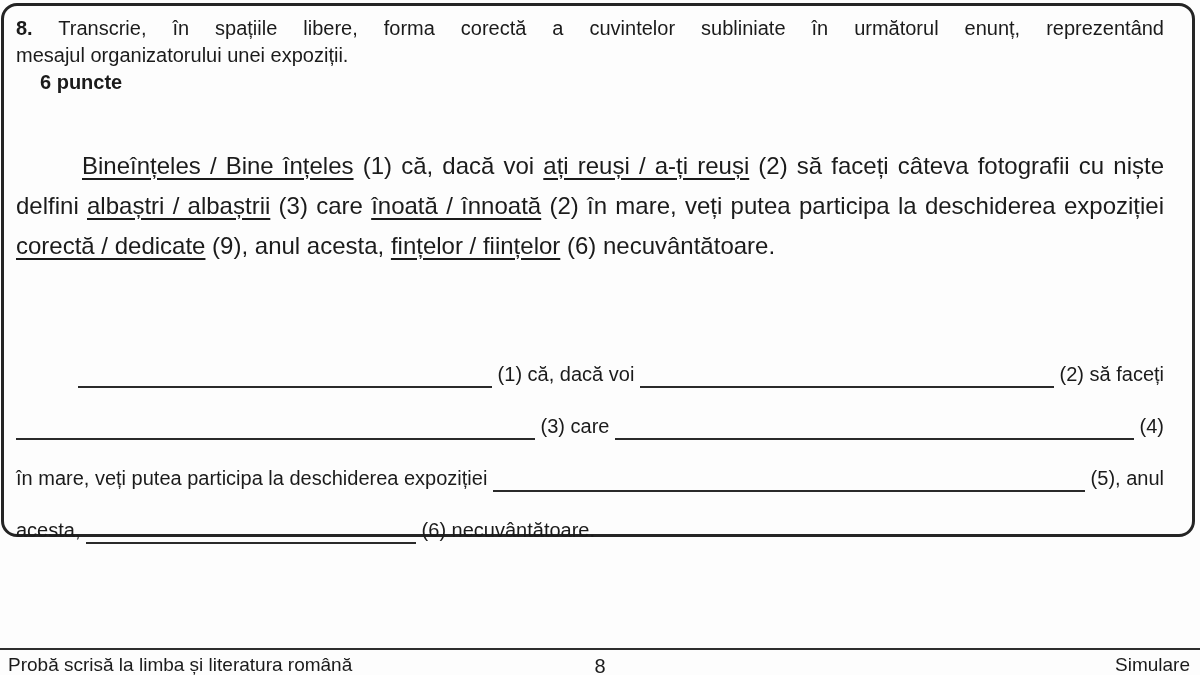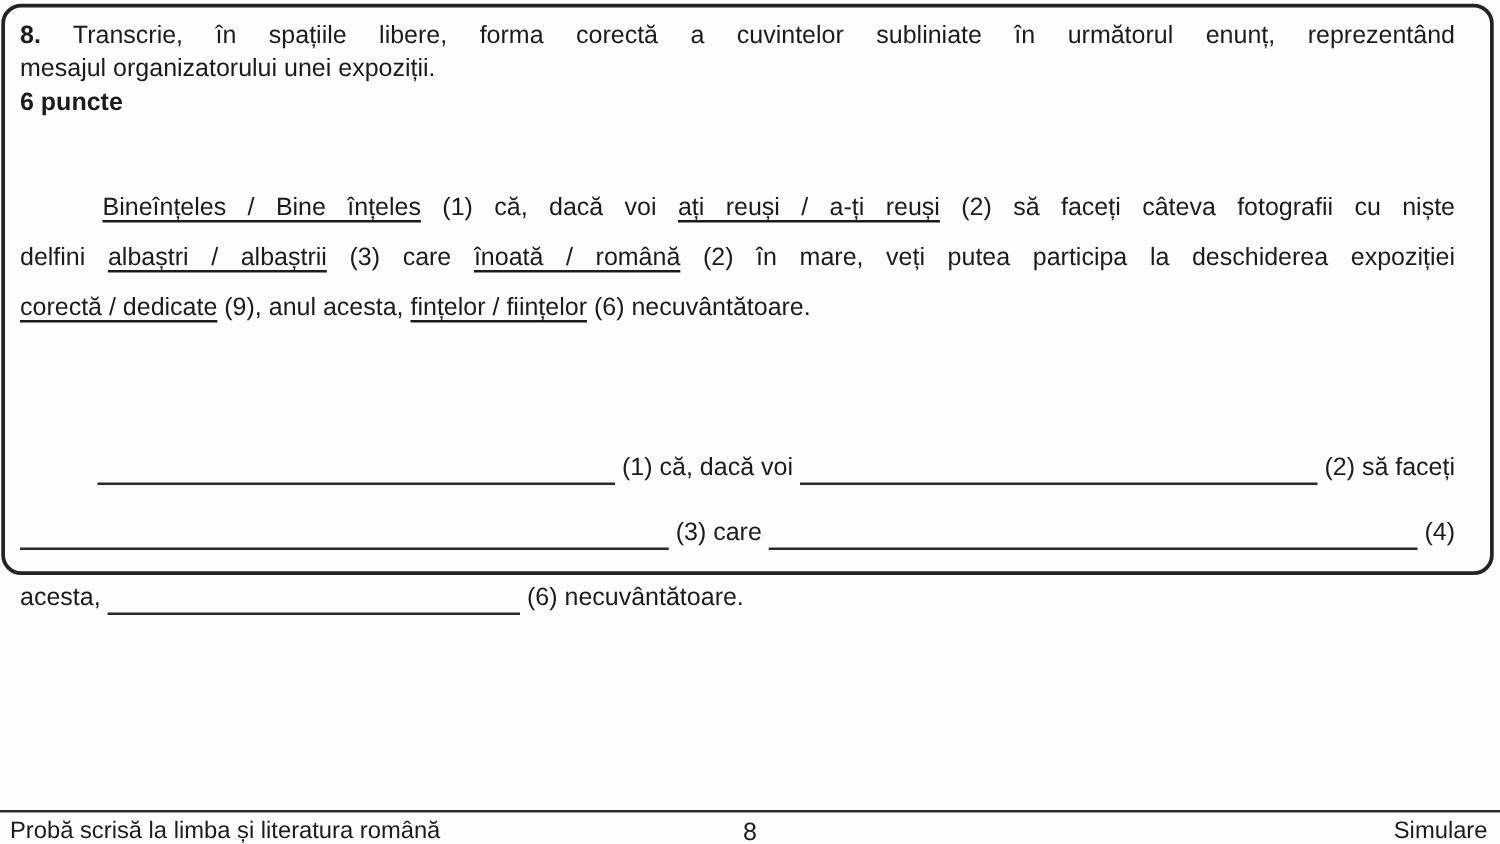--- a/index.html
+++ b/index.html
@@ -7,43 +7,43 @@
     width: 1200px; height: 675px;
     background: #fdfdfd;
     font-family: "Liberation Sans", "DejaVu Sans", sans-serif;
     color: #1b1b1b;
     overflow: hidden;
     position: relative;
   }
   .question-box {
     position: absolute;
     left: 1px; top: 3px;
-    width: 1194px; height: 457px;
+    width: 1194px; height: 534px;
     border: 3px solid #242424;
     border-radius: 16px;
     padding: 9px 28px 0 12px;
   }
   .q-line1 {
     font-size: 20px;
     line-height: 27px;
     text-align: justify;
     text-align-last: justify;
   }
   .q-num { font-weight: bold; }
   .q-line2 {
     font-size: 20px;
     line-height: 27px;
     display: flex;
     justify-content: space-between;
     flex-direction: column;
   }
-  .points { font-weight: bold; }
+  .points { font-weight: bold; margin-left: 24px; }
   .statement {
     margin-top: 50px;
-    font-size: 20px;
+    font-size: 24px;
     line-height: 40px;
   }
   .stmt-line { white-space: pre-wrap; }
   .stmt-line.just { text-align: justify; text-align-last: justify; }
   .stmt-line.indent { text-indent: 66px; }
   .u {
     text-decoration: underline;
     text-decoration-thickness: 2px;
     text-underline-offset: 4px;
   }
@@ -87,38 +87,43 @@
   <div>
     <div class="q-line1"><span class="q-num">8.</span><span> Transcrie, în spațiile libere, forma corectă a cuvintelor subliniate în următorul enunț, reprezentând</span></div>
     <div class="q-line2">
       <span>mesajul organizatorului unei expoziții.</span>
       <span class="points">6 puncte</span>
     </div>
   </div>
 
   <div class="statement">
       <div class="stmt-line just indent"><span class="u">Bineînțeles / Bine înțeles</span><span> (1) că, dacă voi </span><span class="u">ați reuși / a-ți reuși</span><span> (2) să faceți câteva fotografii cu niște</span></div>
-      <div class="stmt-line just"><span>delfini </span><span class="u">albaștri / albaștrii</span><span> (3) care </span><span class="u">înoată / română</span><span> (2) în mare, veți putea participa la deschiderea expoziției</span></div>
+      <div class="stmt-line just"><span>delfini </span><span class="u">albaștri / albaștrii</span><span> (3) care </span><span class="u">înoată / înnoată</span><span> (2) în mare, veți putea participa la deschiderea expoziției</span></div>
       <div class="stmt-line"><span class="u">corectă / dedicate</span><span> (9), anul acesta, </span><span class="u">fințelor / ființelor</span><span> (6) necuvântătoare.</span></div>
     </div>
 
   <div class="answer-area">
       <div class="ans-line" style="padding-left: 62px;">
         <span class="blank grow"></span>
         <span class="ans-text"> (1) că, dacă voi </span>
         <span class="blank grow"></span>
         <span class="ans-text"> (2) să faceți</span>
       </div>
       <div class="ans-line">
         <span class="blank grow"></span>
         <span class="ans-text"> (3) care </span>
         <span class="blank grow"></span>
         <span class="ans-text"> (4)</span>
       </div>
       <div class="ans-line">
+        <span class="ans-text">în mare, veți putea participa la deschiderea expoziției </span>
+        <span class="blank grow"></span>
+        <span class="ans-text"> (5), anul</span>
+      </div>
+      <div class="ans-line">
         <span class="ans-text">acesta, </span>
         <span class="blank" style="width: 330px;"></span>
         <span class="ans-text"> (6) necuvântătoare.</span>
       </div>
     </div>
 </div>
 
 <div class="page-footer">
   <span>Probă scrisă la limba și literatura română</span>
   <span>Simulare</span>

